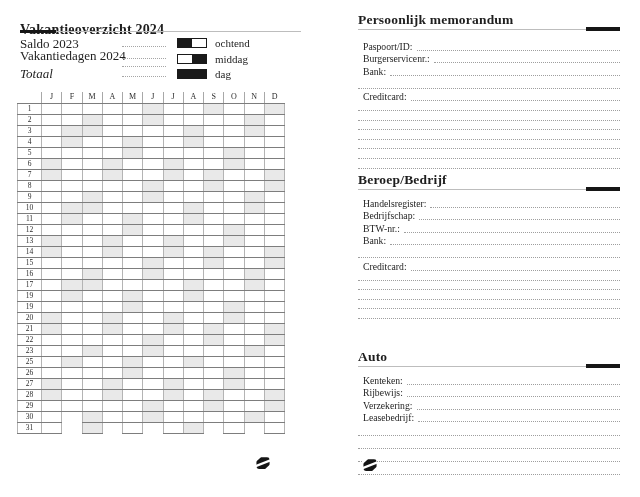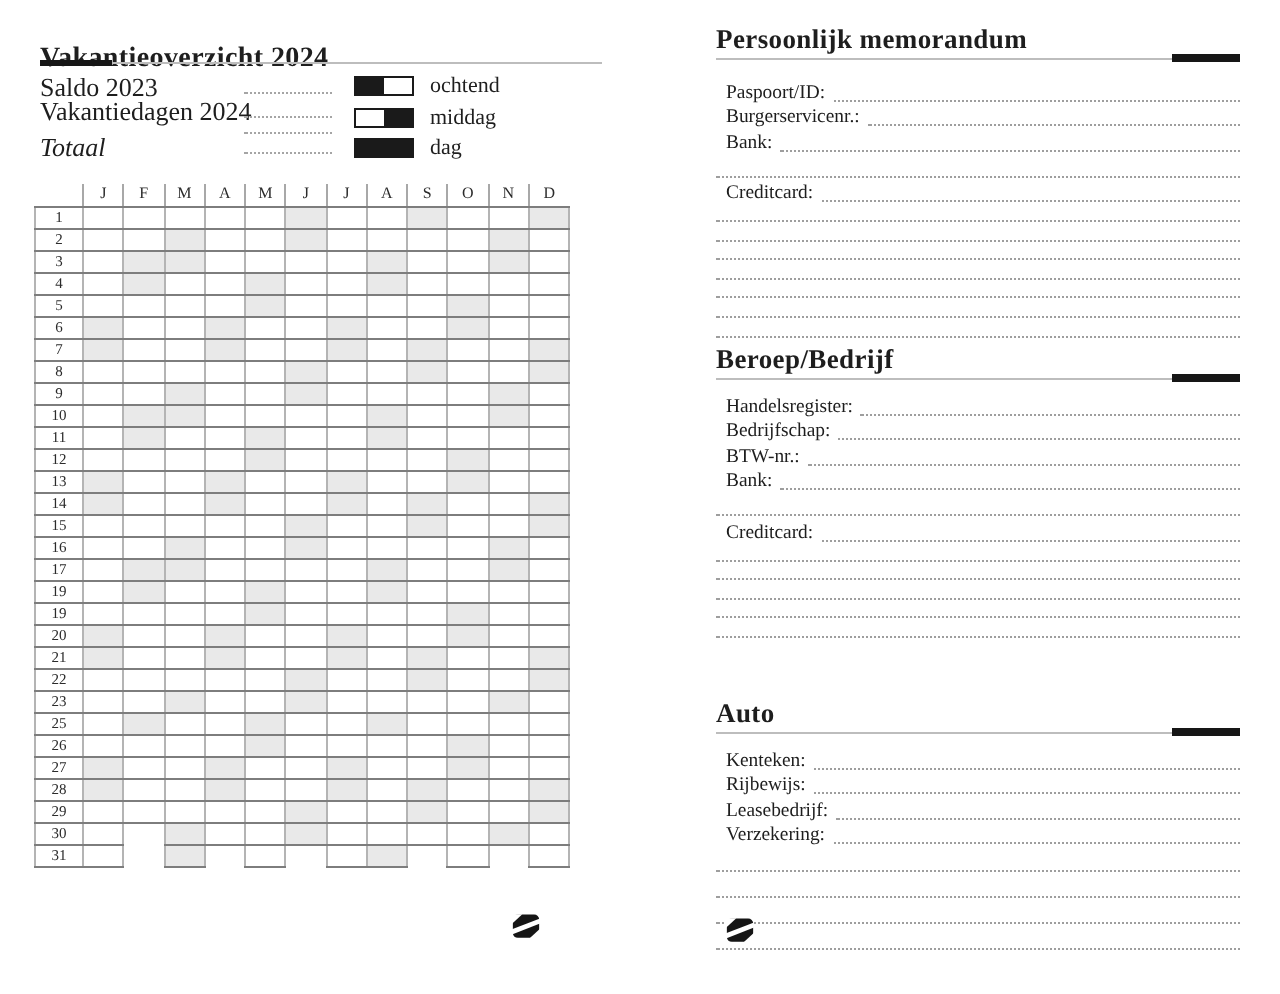--- a/index.html
+++ b/index.html
@@ -700,25 +700,25 @@
         </div>
         <div class="frow">
           <span class="flabel">Kenteken:</span>
           <i class="leader"></i>
         </div>
         <div class="frow">
           <span class="flabel">Rijbewijs:</span>
           <i class="leader"></i>
         </div>
         <div class="frow">
+          <span class="flabel">Verzekering:</span>
+          <i class="leader"></i>
+        </div>
+        <div class="frow">
           <span class="flabel">Leasebedrijf:</span>
-          <i class="leader"></i>
-        </div>
-        <div class="frow">
-          <span class="flabel">Verzekering:</span>
           <i class="leader"></i>
         </div>
         <div class="frow blank">
           <i class="leader"></i>
         </div>
         <div class="frow blank">
           <i class="leader"></i>
         </div>
         <div class="frow blank">
           <i class="leader"></i>

